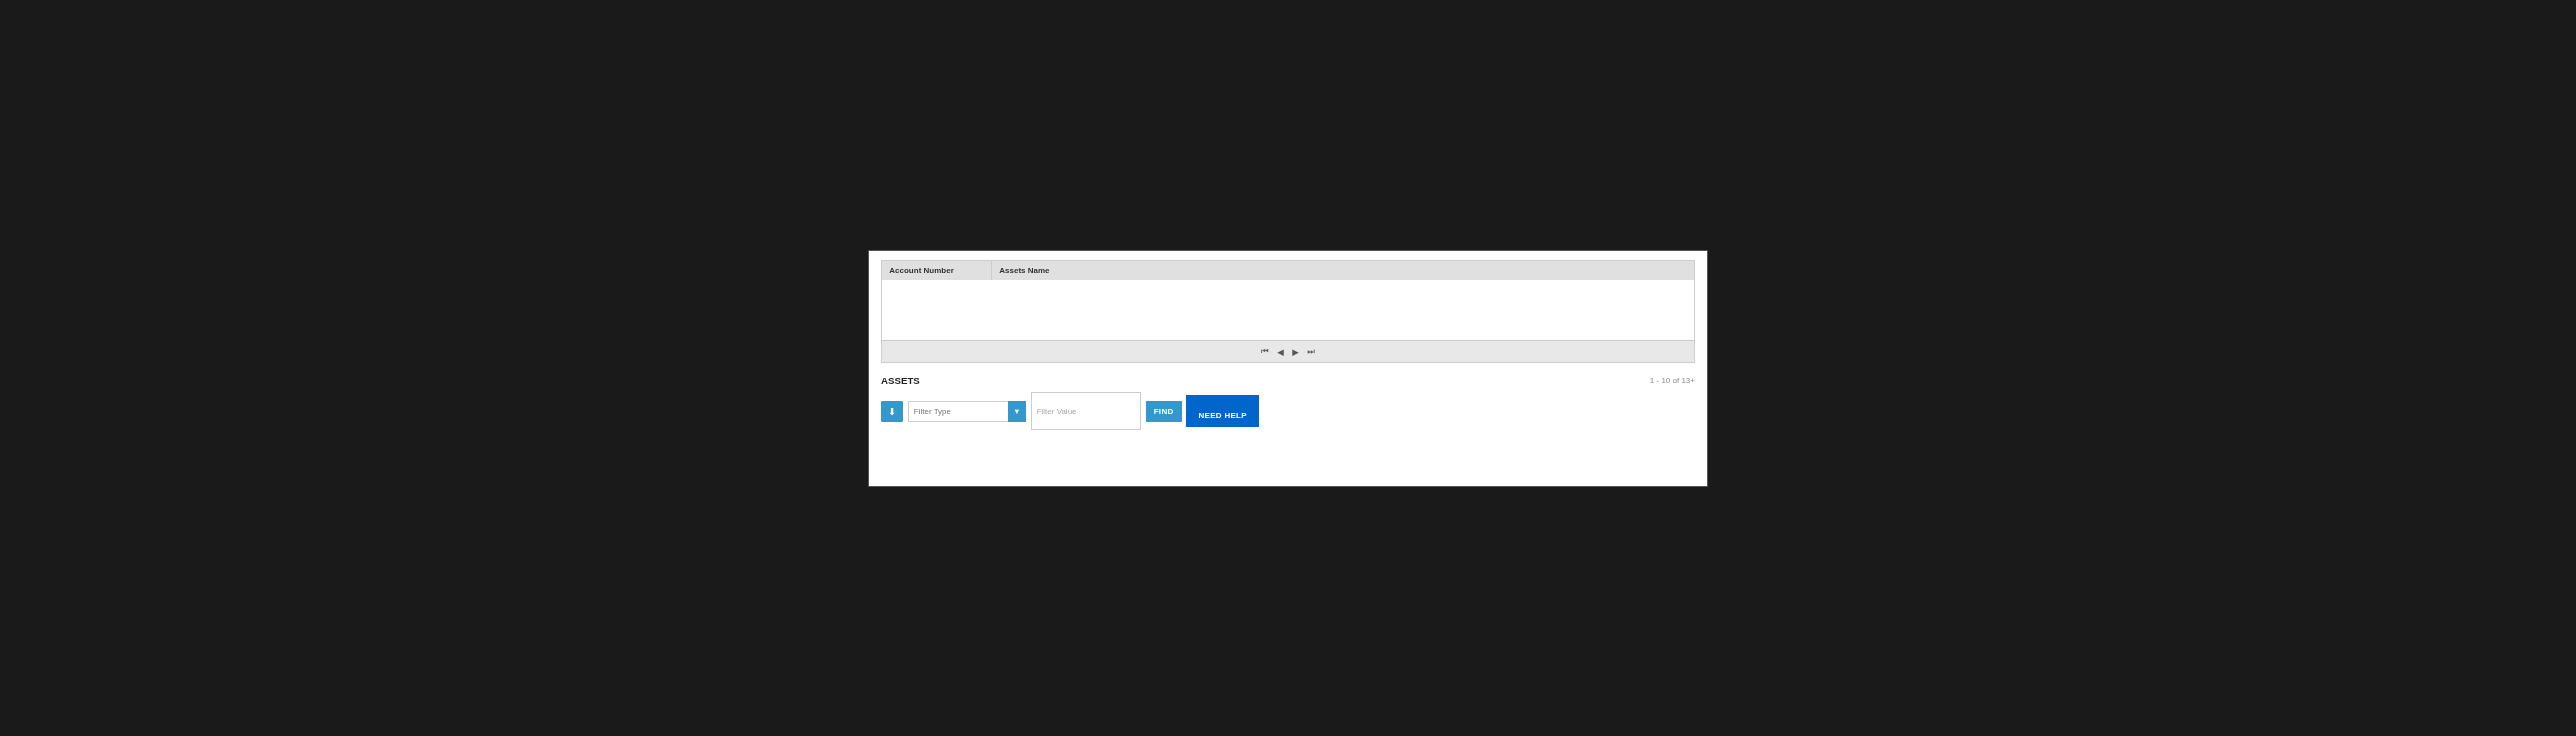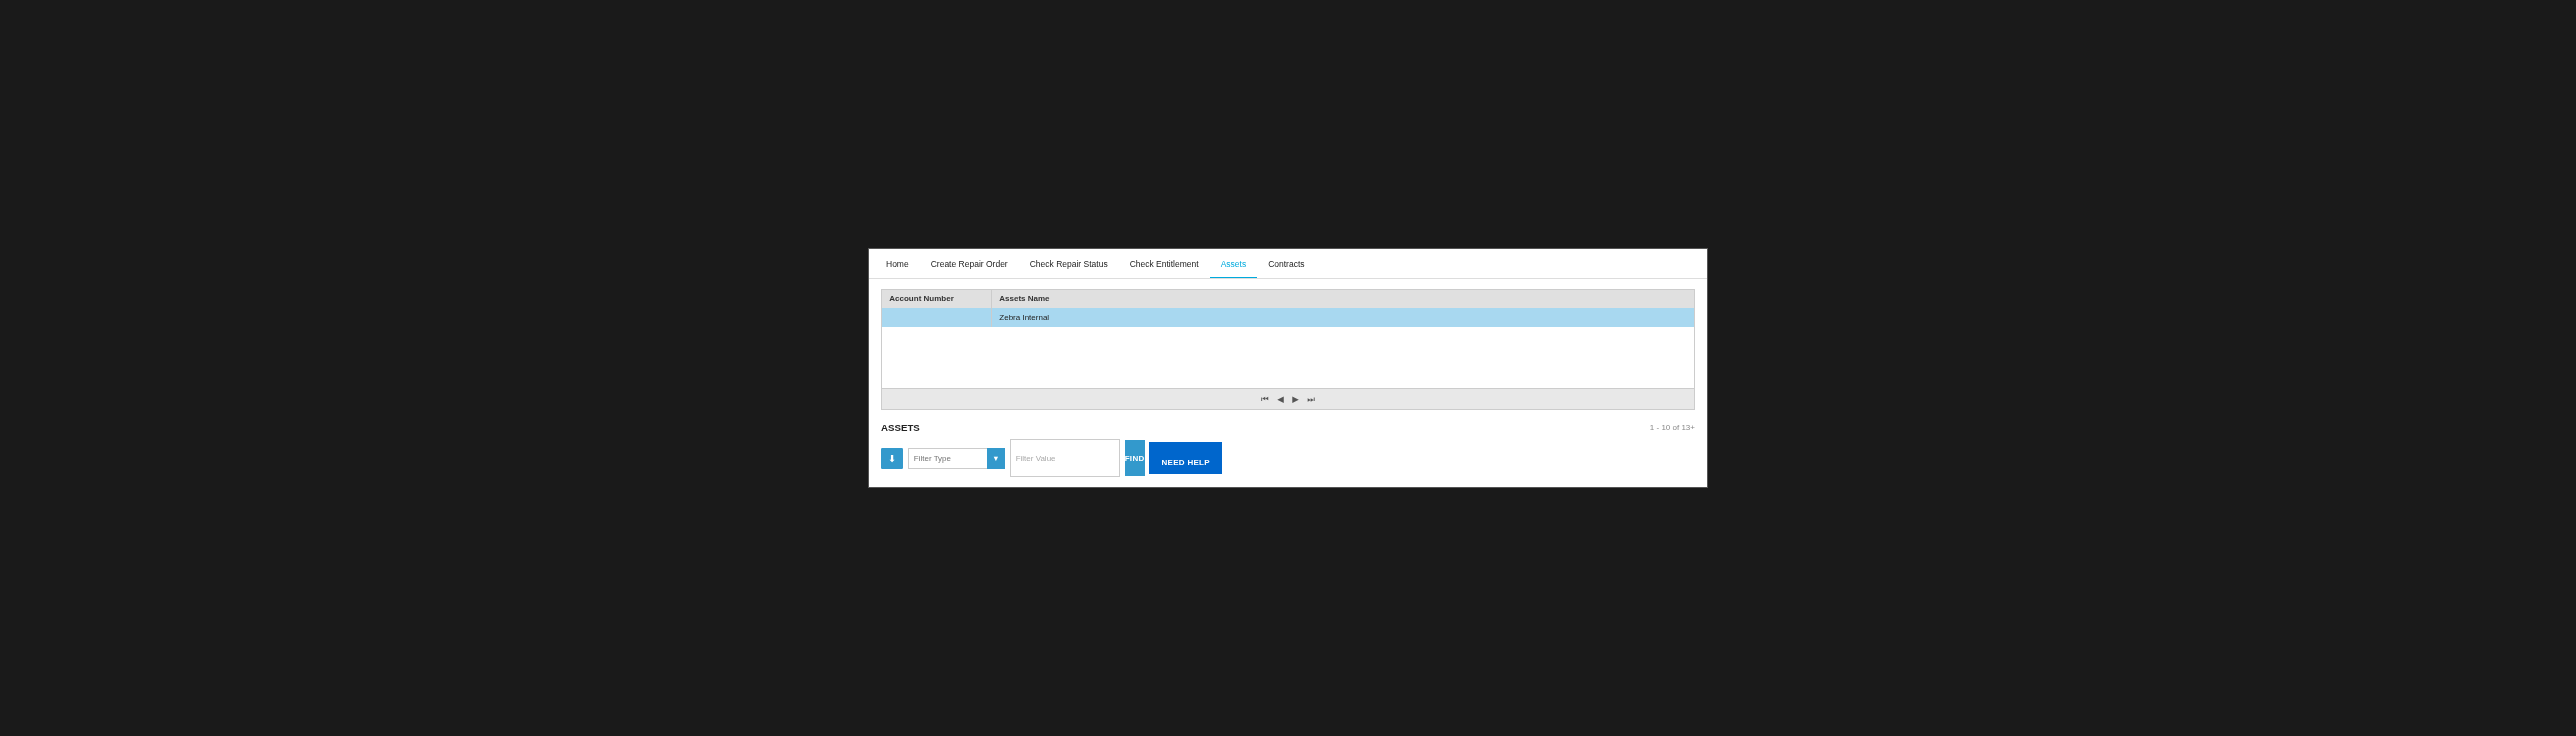--- a/index.html
+++ b/index.html
@@ -157,21 +157,21 @@
       border-radius: 1.2px;
     }
 
     .filter-type-container {
       position: relative;
       display: flex;
       align-items: center;
     }
 
     .filter-type-input {
-      width: 97px;
+      width: 118px;
       height: 21px;
       padding: 0 18px 0 4.9px;
       border: 0.6px solid #ccc;
       font-size: 8px;
       color: #999;
       appearance: none;
       background: white;
       cursor: pointer;
     }
 
@@ -200,22 +200,22 @@
     }
 
     .filter-value-input::placeholder {
       color: #aaa;
     }
 
     .find-btn {
       background: #3399cc;
       color: white;
       border: none;
-      padding: 0 0;
-      height: 36px;
+      padding: 0 8px;
+      height: 21px;
       font-size: 8px;
       font-weight: bold;
       cursor: pointer;
       letter-spacing: 0.3px;
     }
 
     .need-help-btn {
       background: #0066cc;
       color: white;
       border: none;
@@ -225,44 +225,32 @@
       font-weight: bold;
       cursor: pointer;
       letter-spacing: 0.3px;
     }
   </style>
 </head>
 <body>
 
 <div class="app-container">
 
-  <nav class="nav-bar">
-    <div class="nav-item">Home</div>
-    <div class="nav-item">Create Repair Order</div>
-    <div class="nav-item">Check Repair Status</div>
-    <div class="nav-item">Check Entitlement</div>
-    <div class="nav-item active">Assets</div>
-    <div class="nav-item">Contracts</div>
-  </nav>
 
   <div class="main-content">
 
 
     <table class="data-table">
       <thead>
         <tr>
           <th style="width: 110px; margin-left: 32px;">Account Number</th>
           <th>Assets Name</th>
         </tr>
       </thead>
       <tbody>
-        <tr class="selected">
-          <td></td>
-          <td>Zebra Internal</td>
-        </tr>
         <tr class="empty">
           <td colspan="2"></td>
         </tr>
       </tbody>
     </table>
     <div class="table-footer">
       <button class="page-btn">⏮</button>
       <button class="page-btn">◀</button>
       <button class="page-btn">▶</button>
       <button class="page-btn">⏭</button>

